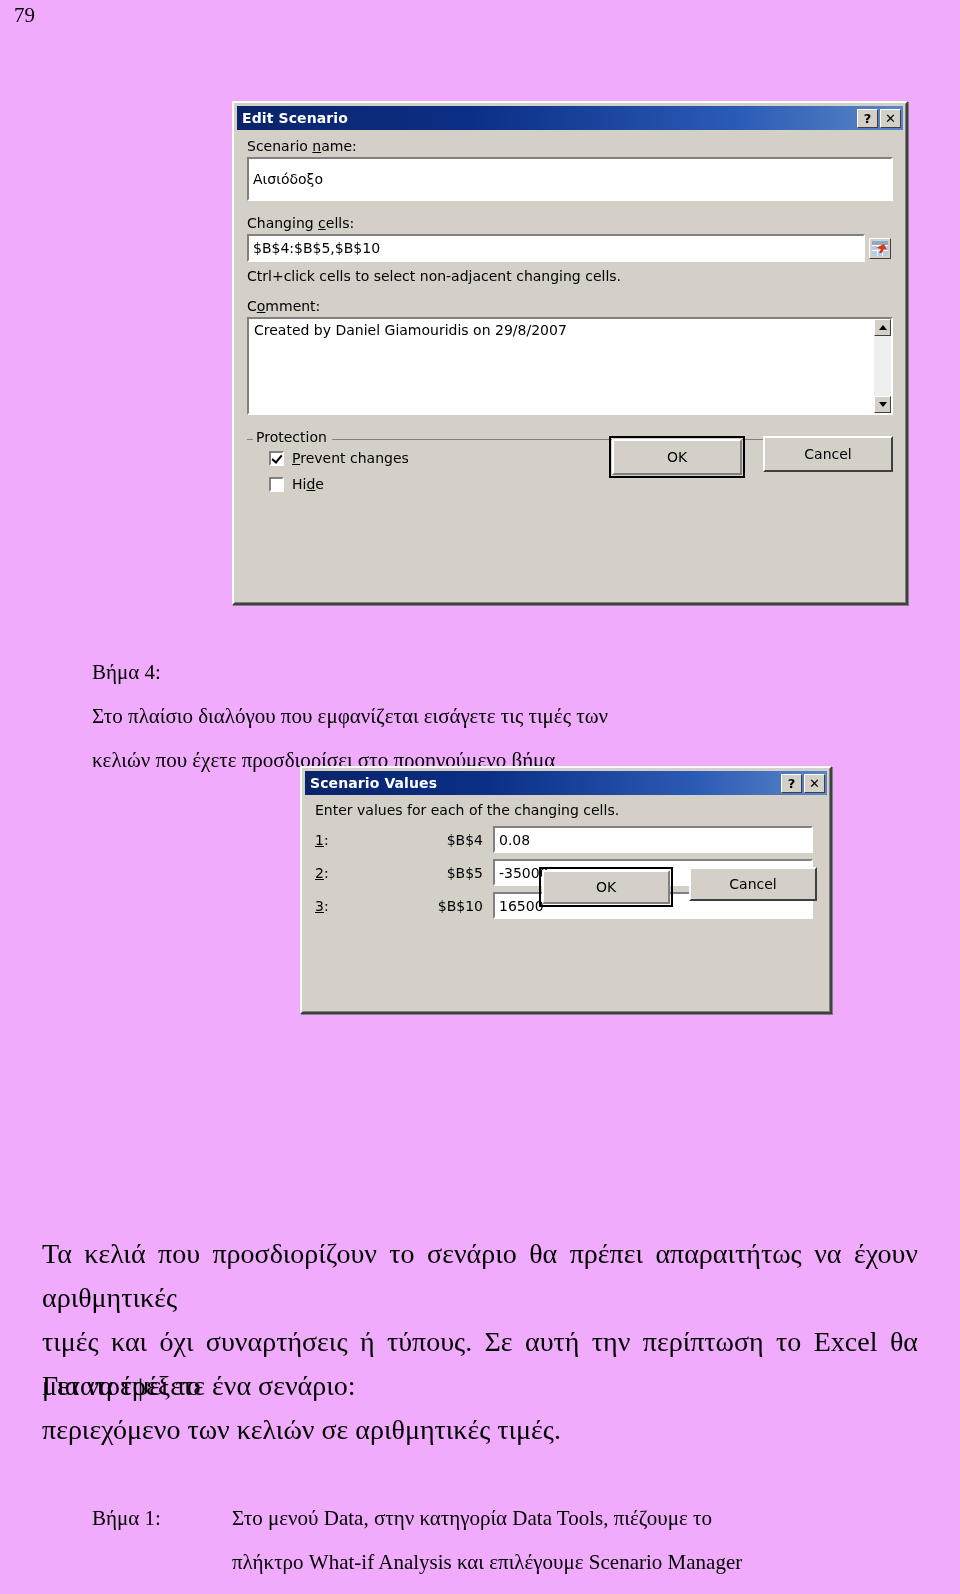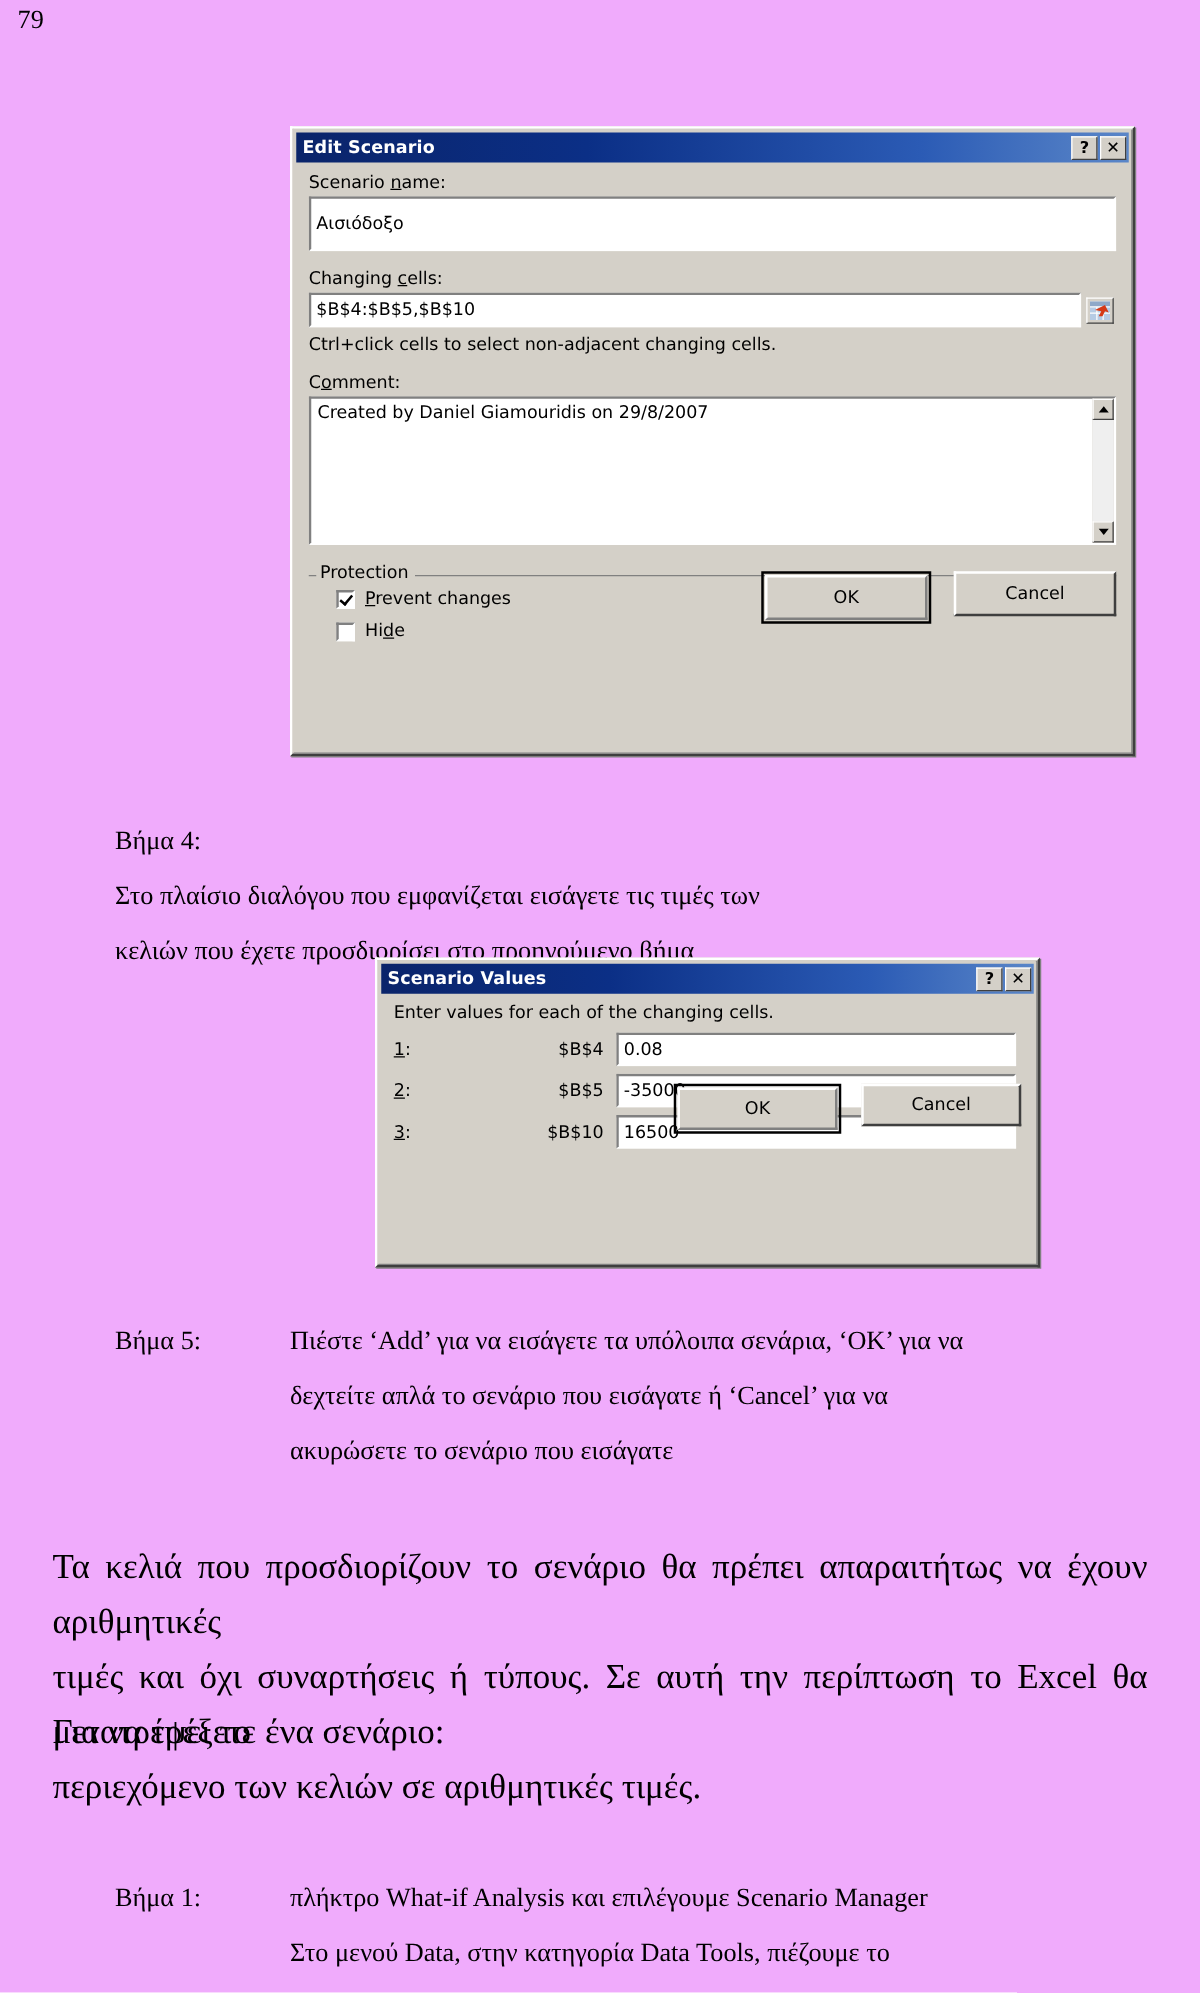--- a/index.html
+++ b/index.html
@@ -337,21 +337,21 @@
               <polygon points="12,3 4,7 9,8 7,12 10,12 12,8 15,9" fill="#d63a17"></polygon>
             </svg>
           </div>
         </div>
 
         <div class="hint">Ctrl+click cells to select non-adjacent changing cells.</div>
 
         <div class="lbl" style="margin-top:14px;">
           C<u>o</u>mment:
         </div>
-        <div class="textarea-wrap" style="height:119px; width:646px;">
+        <div class="textarea-wrap" style="height:98px; width:646px;">
           <div class="textarea-text">Created by Daniel Giamouridis on 29/8/2007</div>
           <div class="vscroll">
             <div class="scroll-btn">
               <span class="arrow-up"></span>
             </div>
             <div class="scroll-track"></div>
             <div class="scroll-btn">
               <span class="arrow-down"></span>
             </div>
           </div>
@@ -424,38 +424,30 @@
         <div style="display:flex; gap:16px; position:absolute; right:12px; bottom:12px;">
           <div class="btn-default" style="width:128px; height:34px;">
             <span class="btn-face">OK</span>
           </div>
           <div class="btn" style="width:128px; height:34px;">Cancel</div>
         </div>
       </div>
     </div>
   </div>
 
-  <div class="doc-row" style="left:92px; top:1050px; width:822px;">
-    <div class="step-label" style="width:140px; flex:none;">Βήμα 5:</div>
-    <div style="flex:1;">
-      <div class="step-body">Πιέστε ‘Add’ για να εισάγετε τα υπόλοιπα σενάρια, ‘OK’ για να</div>
-      <div class="step-body">δεχτείτε απλά το σενάριο που εισάγατε ή ‘Cancel’ για να</div>
-      <div class="step-body nojustify">ακυρώσετε το σενάριο που εισάγατε</div>
-    </div>
-  </div>
 
   <div class="para" style="left:42px; top:1232px; width:876px;">
     <div>Τα κελιά που προσδιορίζουν το σενάριο θα πρέπει απαραιτήτως να έχουν αριθμητικές</div>
     <div>τιμές και όχι συναρτήσεις ή τύπους.  Σε αυτή την περίπτωση το Excel θα μετατρέψει το</div>
     <div class="nojustify">περιεχόμενο των κελιών σε αριθμητικές τιμές.</div>
   </div>
 
   <div class="para nojustify" style="left:42px; top:1364px; width:876px;">Για να τρέξετε ένα σενάριο:</div>
 
   <div class="doc-row" style="left:92px; top:1496px; width:822px;">
     <div class="step-label" style="width:140px; flex:none;">Βήμα 1:</div>
     <div style="flex:1;">
+      <div class="step-body">Στο μενού Data, στην κατηγορία Data Tools, πιέζουμε το</div>
       <div class="step-body nojustify">πλήκτρο What-if Analysis και επιλέγουμε Scenario Manager</div>
-      <div class="step-body">Στο μενού Data, στην κατηγορία Data Tools, πιέζουμε το</div>
     </div>
   </div>
 
 </div>
 
 </body></html>

